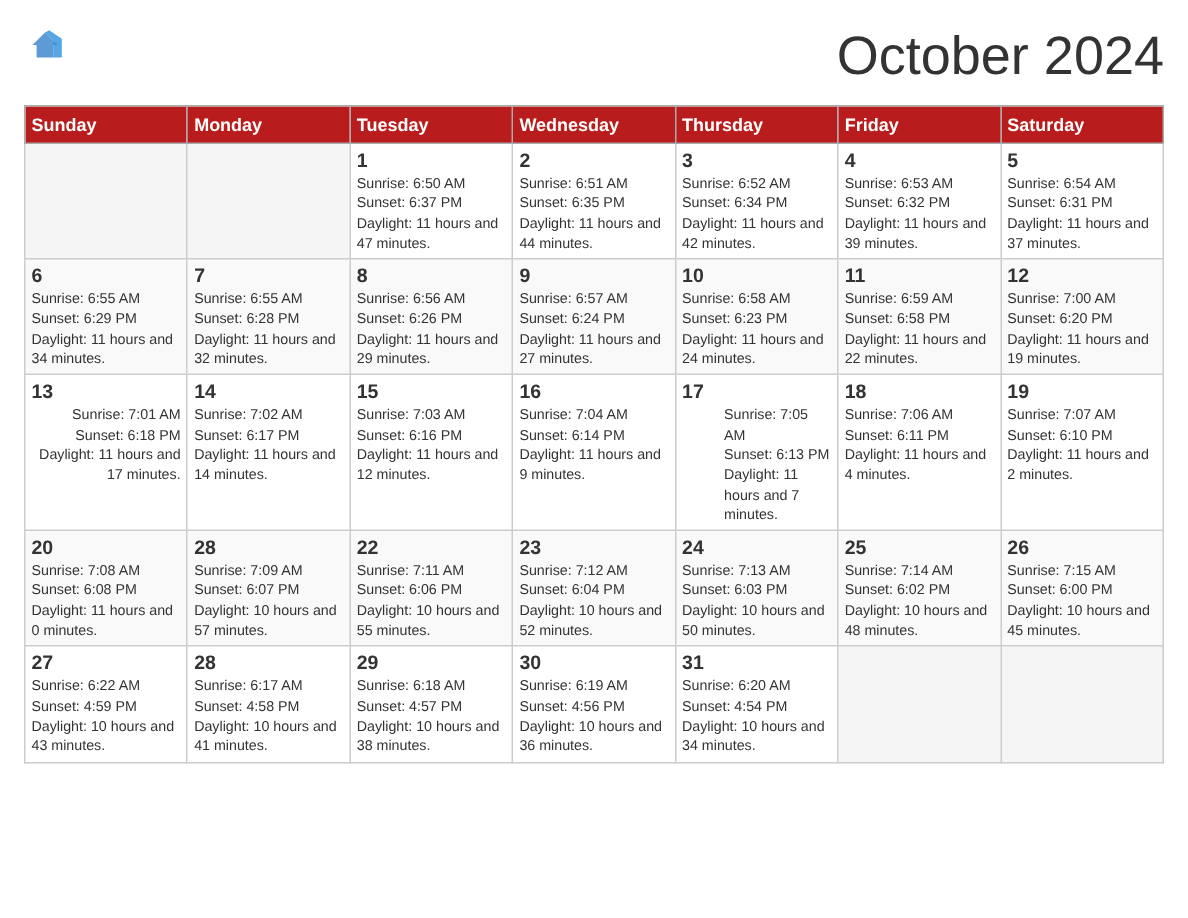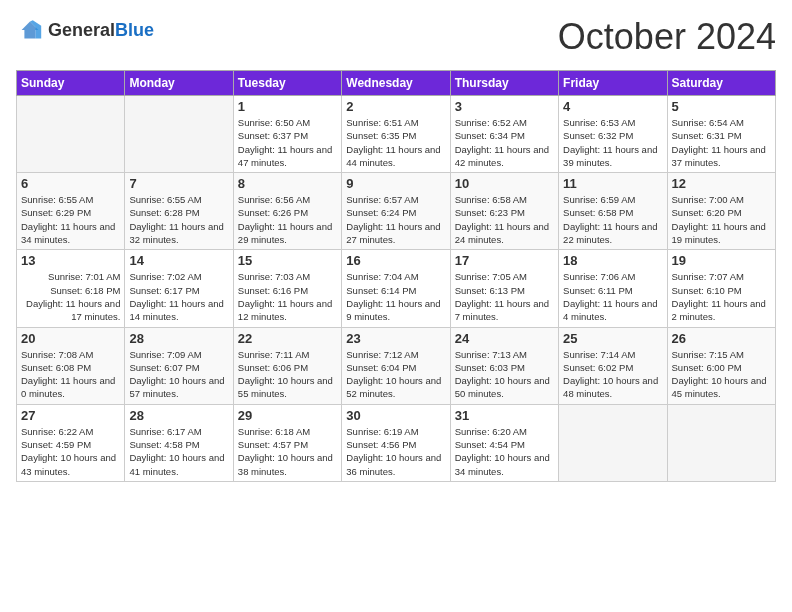--- a/index.html
+++ b/index.html
@@ -46,21 +46,21 @@
     .location {
       font-size: 15px;
       color: #555;
     }
     table {
       width: 100%;
       border-collapse: collapse;
       table-layout: fixed;
     }
     th {
-      background-color: #6d28d9;
+      background-color: #b91c1c;
       color: #fff;
       font-size: 12px;
       font-weight: bold;
       padding: 5px 4px;
       text-align: left;
       border: 1px solid #aaa;
     }
     td {
       border: 1px solid #ccc;
       vertical-align: top;
@@ -94,23 +94,20 @@
   </style>
 </head>
 <body>
 
 <div class="header">
   <div class="logo">
     <svg class="logo-icon" viewBox="0 0 40 40" xmlns="http://www.w3.org/2000/svg">
       <path d="M20 8 L32 20 L28 20 L28 32 L12 32 L12 20 L8 20 Z" fill="#1a6fc4" opacity="0.7"></path>
       <path d="M24 6 L36 14 L36 32 L28 32 L28 16 L20 8 Z" fill="#2c8fdf" opacity="0.8"></path>
     </svg>
-    <div>
-      <span class="logo-text-general">General</span><span class="logo-text-blue">Blue</span>
-    </div>
   </div>
   <div class="title-block">
     <div class="month-title">October 2024</div>
   </div>
 </div>
 
 <table>
   <thead>
     <tr>
     <th>Sunday</th>
@@ -221,21 +218,21 @@
 Daylight: 11 hours and 12 minutes.</div>
         </td>
         <td>
           <span class="day-number">16</span>
           <div class="day-info" style="white-space: pre-line;">Sunrise: 7:04 AM
 Sunset: 6:14 PM
 Daylight: 11 hours and 9 minutes.</div>
         </td>
         <td>
           <span class="day-number">17</span>
-          <div class="day-info" style="white-space: pre-line;">Sunrise: 7:05 AM
+          <div class="day-info" style="white-space: pre-line; margin-left: 28px;">Sunrise: 7:05 AM
 Sunset: 6:13 PM
 Daylight: 11 hours and 7 minutes.</div>
         </td>
         <td>
           <span class="day-number">18</span>
           <div class="day-info" style="white-space: pre-line;">Sunrise: 7:06 AM
 Sunset: 6:11 PM
 Daylight: 11 hours and 4 minutes.</div>
         </td>
         <td>

